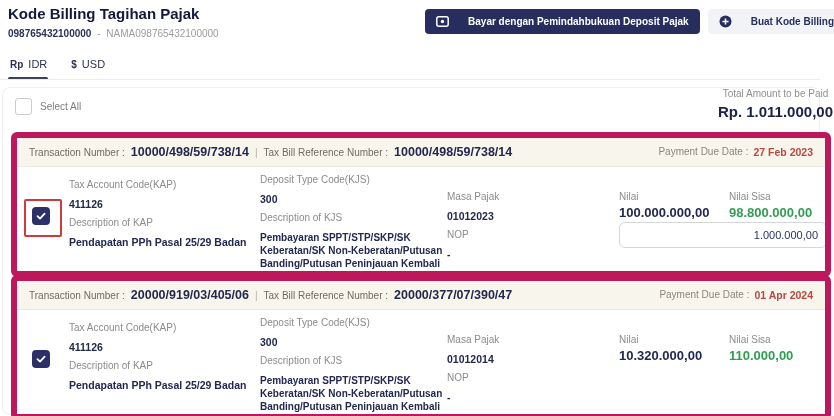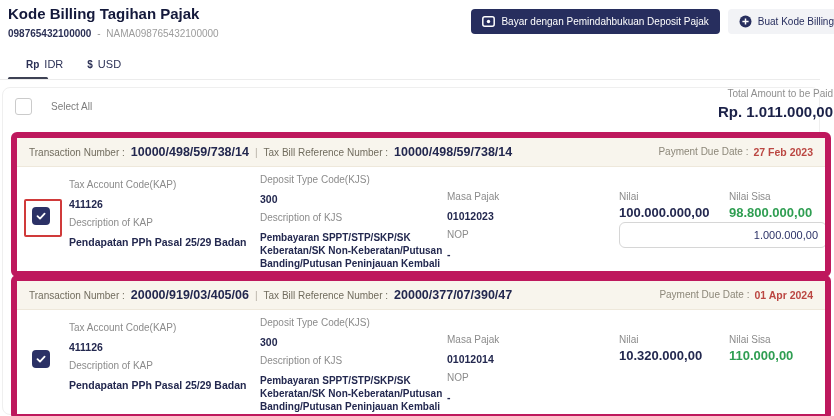--- a/index.html
+++ b/index.html
@@ -7,42 +7,42 @@
         font-family:"Liberation Sans",sans-serif;color:#23284f;padding-left:25px;}
 
   
   .page-title{position:absolute;left:8px;top:5px;font-size:15px;font-weight:700;color:#14193b;}
   .subtitle{position:absolute;left:8px;top:28px;font-size:10px;}
   .subtitle .npwp{font-weight:700;color:#2c3156;}
   .subtitle .sep{color:#9c9c9c;margin:0 3px;}
   .subtitle .tp-name{color:#9c9c9c;}
 
   .header-buttons{position:absolute;top:9px;right:14px;display:flex;gap:8px;}
-  .btn{display:flex;align-items:center;gap:6px;height:25px;padding:0 11px;border:none;
-       border-radius:4px;font-family:"Liberation Sans",sans-serif;font-size:10px;font-weight:400;cursor:pointer;}
+  .btn{display:flex;align-items:center;gap:19px;height:25px;padding:0 11px;border:none;
+       border-radius:4px;font-family:"Liberation Sans",sans-serif;font-size:10px;font-weight:700;cursor:pointer;}
   .btn-dark{background:#272e5e;color:#ffffff;}
   .btn-light{background:#f2f3f6;color:#272e5e;}
   .btn svg{flex:0 0 auto;}
 
   
-  .tabs{position:absolute;left:10px;top:58px;display:flex;gap:24px;margin-left:16px;}
+  .tabs{position:absolute;left:10px;top:58px;display:flex;gap:24px;}
   .tab{display:flex;align-items:baseline;gap:5px;font-size:11px;color:#2c3156;cursor:pointer;}
   .tab .cur{font-size:10px;font-weight:700;}
   .tab-underline{position:absolute;left:8px;top:77px;width:40px;height:3px;background:#3e4254;border-radius:2px;}
   .tabs-divider{position:absolute;left:0;top:79px;width:820px;height:1px;background:#ececec;}
 
   
   .container{position:absolute;left:2px;top:87px;width:816px;height:326px;
              border:1px solid #efefef;border-radius:8px;background:#ffffff;}
 
-  .select-all{position:absolute;left:12px;top:10px;display:flex;align-items:center;gap:19px;cursor:pointer;}
+  .select-all{position:absolute;left:12px;top:10px;display:flex;align-items:center;gap:8px;cursor:pointer;}
   .cb-empty{width:15px;height:15px;border:1px solid #cbcbcb;border-radius:3px;background:#fff;}
   .select-all-label{font-size:10px;color:#7d7d7d;}
 
-  .total{position:absolute;top:0px;right:-14px;text-align:right;}
+  .total{position:absolute;top:0px;right:-14px;text-align:center;}
   .total-label{font-size:10px;color:#8f8f8f;}
   .total-amount{margin-top:4px;font-size:15px;font-weight:700;color:#1b2148;}
 
   
   .card{position:absolute;left:8px;width:808px;height:133px;border:6px solid #be185d;
         border-radius:6px;background:#ffffff;overflow:hidden;}
   .card-0{top:44px;}
   .card-1{top:187px;}
   .card-header{height:28px;background:#f8f5ed;border-bottom:1px solid #eee8db;
                display:flex;align-items:center;justify-content:space-between;padding:0 12px;}

